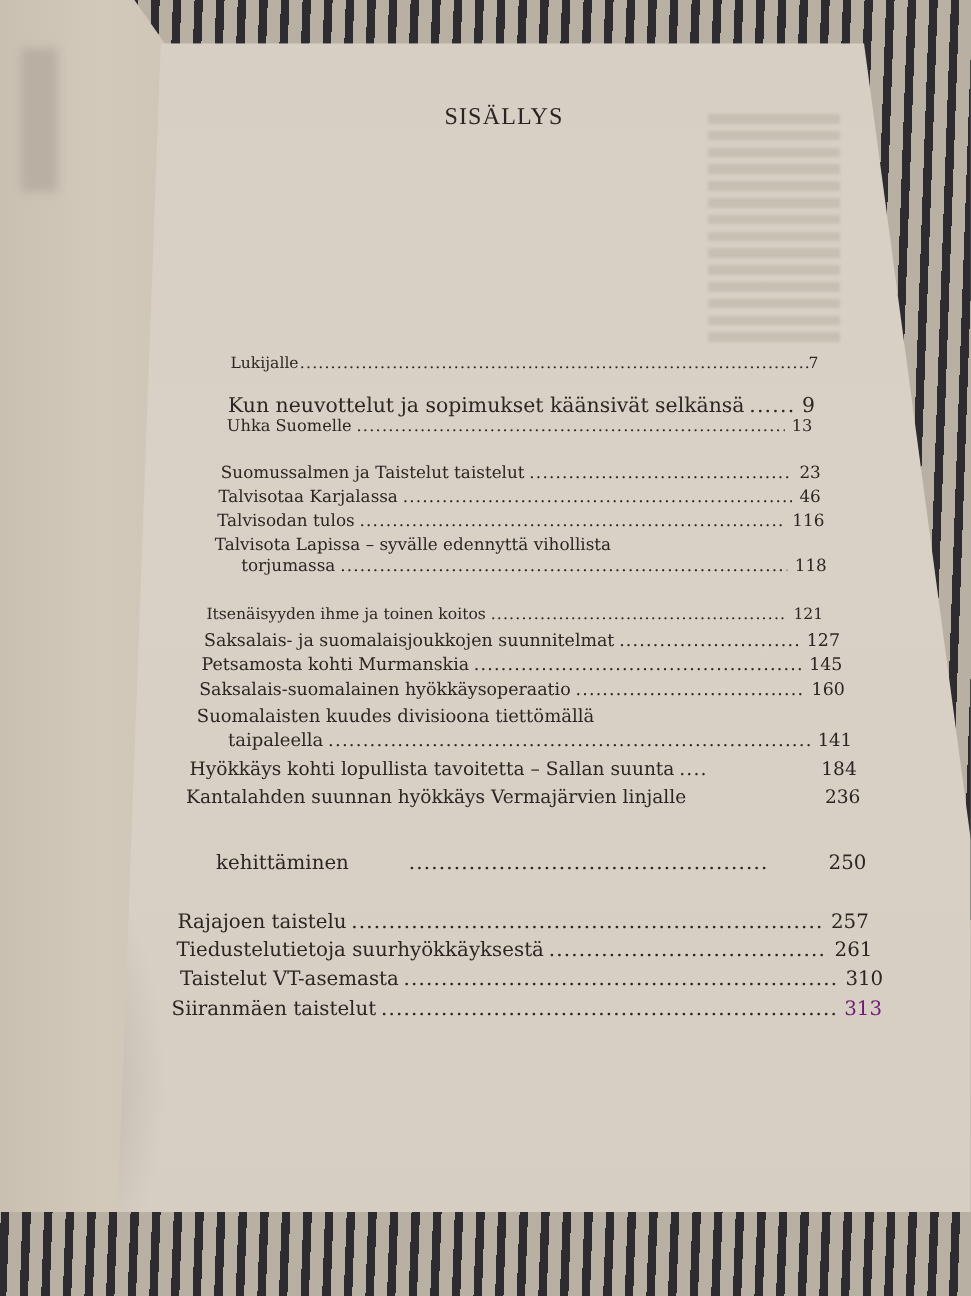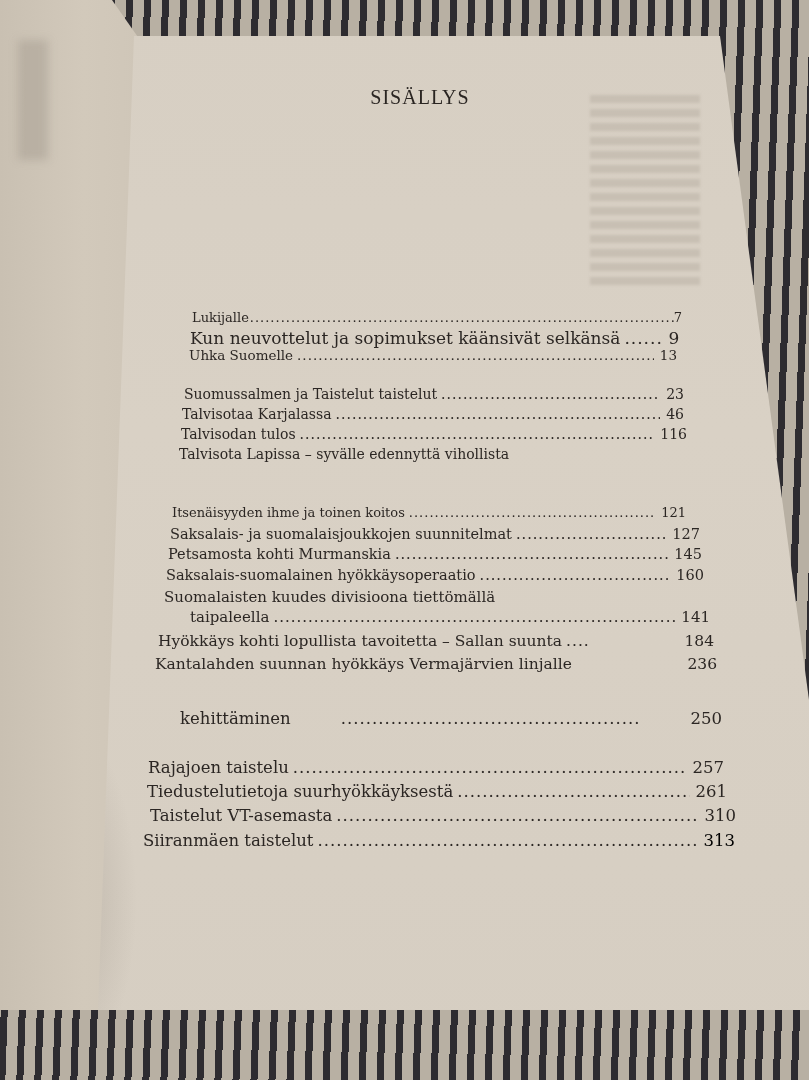--- a/index.html
+++ b/index.html
@@ -74,21 +74,21 @@
 </div>
 
 <div class="right-page"></div>
 <div class="shadow"></div>
 <div class="ghost-text"></div>
 
 <div class="title">SISÄLLYS</div>
 
 <div class="toc">
 
-  <div class="entry" style="left:192px; top:296px; width:490px; font-size:13px;margin-top:14px;">
+  <div class="entry" style="left:192px; top:296px; width:490px; font-size:13px;">
     <div class="line">
         <span>Lukijalle</span>
         <span class="dots" style="margin:0 0 0 1px;"></span>
         <span class="num">7</span>
       </div>
   </div>
 
   <div class="entry" style="left:190px; top:328px; width:484px; font-size:17px;">
     <div class="line">
         <span>Kun neuvottelut ja sopimukset käänsivät selkänsä</span>
@@ -123,20 +123,25 @@
     <div class="line">
         <span>Talvisodan tulos</span>
         <span class="dots"></span>
         <span class="num">116</span>
       </div>
   </div>
   <div class="entry" style="left:179px; top:446px; width:510px; font-size:14px;">
     <div class="line">
         <span>Talvisota Lapissa – syvälle edennyttä vihollista</span>
       </div>
+    <div class="line cont" style="padding-left:22px; margin-top:2px;">
+        <span>torjumassa</span>
+        <span class="dots"></span>
+        <span class="num">118</span>
+      </div>
   </div>
 
   <div class="entry" style="left:172px; top:505px; width:514px; font-size:13px;">
     <div class="line">
         <span>Itsenäisyyden ihme ja toinen koitos</span>
         <span class="dots"></span>
         <span class="num">121</span>
       </div>
   </div>
   <div class="entry" style="left:170px; top:526px; width:530px; font-size:14.5px;">
@@ -211,16 +216,16 @@
     <div class="line">
         <span>Taistelut VT-asemasta</span>
         <span class="dots"></span>
         <span class="num">310</span>
       </div>
   </div>
   <div class="entry" style="left:143px; top:831px; width:592px; font-size:16.5px;">
     <div class="line">
         <span>Siiranmäen taistelut</span>
         <span class="dots"></span>
-        <span class="num" style="color:#000000">313</span>
+        <span class="num" style="color:#701a75">313</span>
       </div>
   </div>
 </div>
 
 </body></html>

